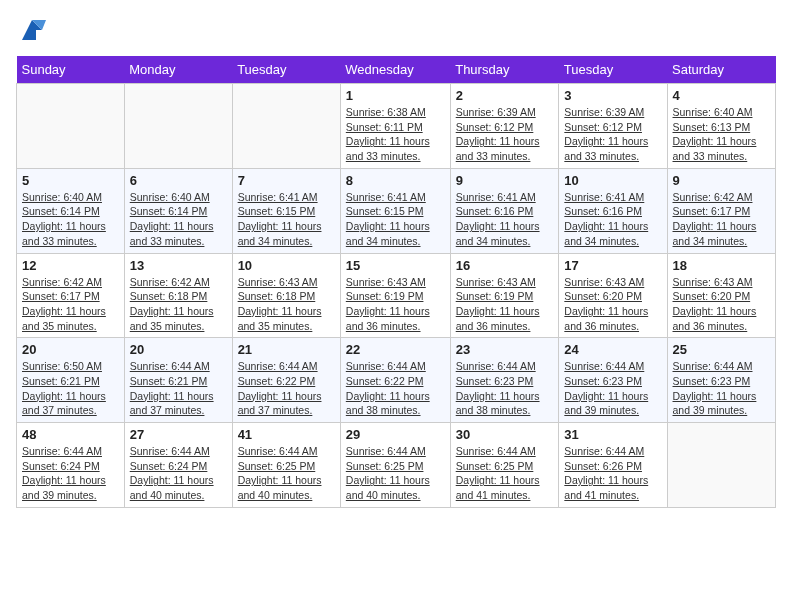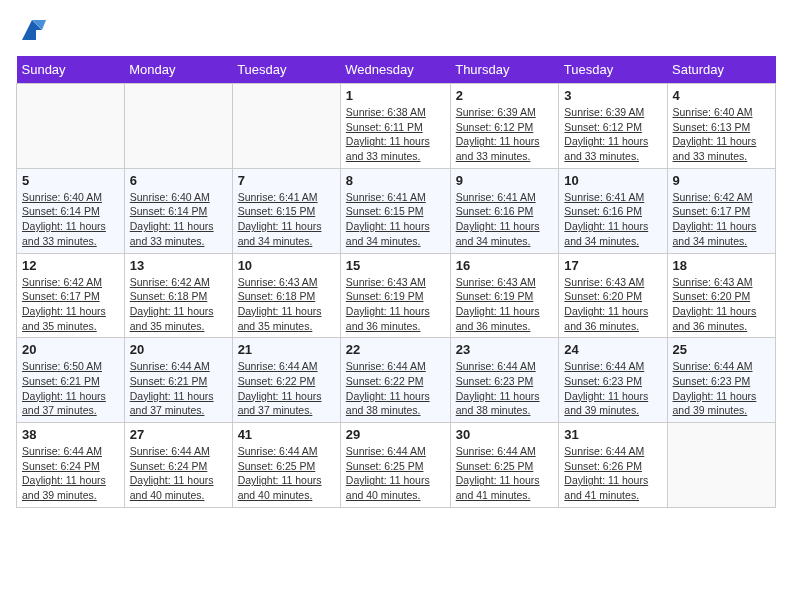--- a/index.html
+++ b/index.html
@@ -274,21 +274,21 @@
         </td>
         <td>
           <div class="day-number">25</div>
           <div class="day-info">Sunrise: 6:44 AM
 Sunset: 6:23 PM
 Daylight: 11 hours and 39 minutes.</div>
         </td>
       </tr>
       <tr>
         <td>
-          <div class="day-number">38</div>
+          <div class="day-number">48</div>
           <div class="day-info">Sunrise: 6:44 AM
 Sunset: 6:24 PM
 Daylight: 11 hours and 39 minutes.</div>
         </td>
         <td>
           <div class="day-number">27</div>
           <div class="day-info">Sunrise: 6:44 AM
 Sunset: 6:24 PM
 Daylight: 11 hours and 40 minutes.</div>
         </td>

